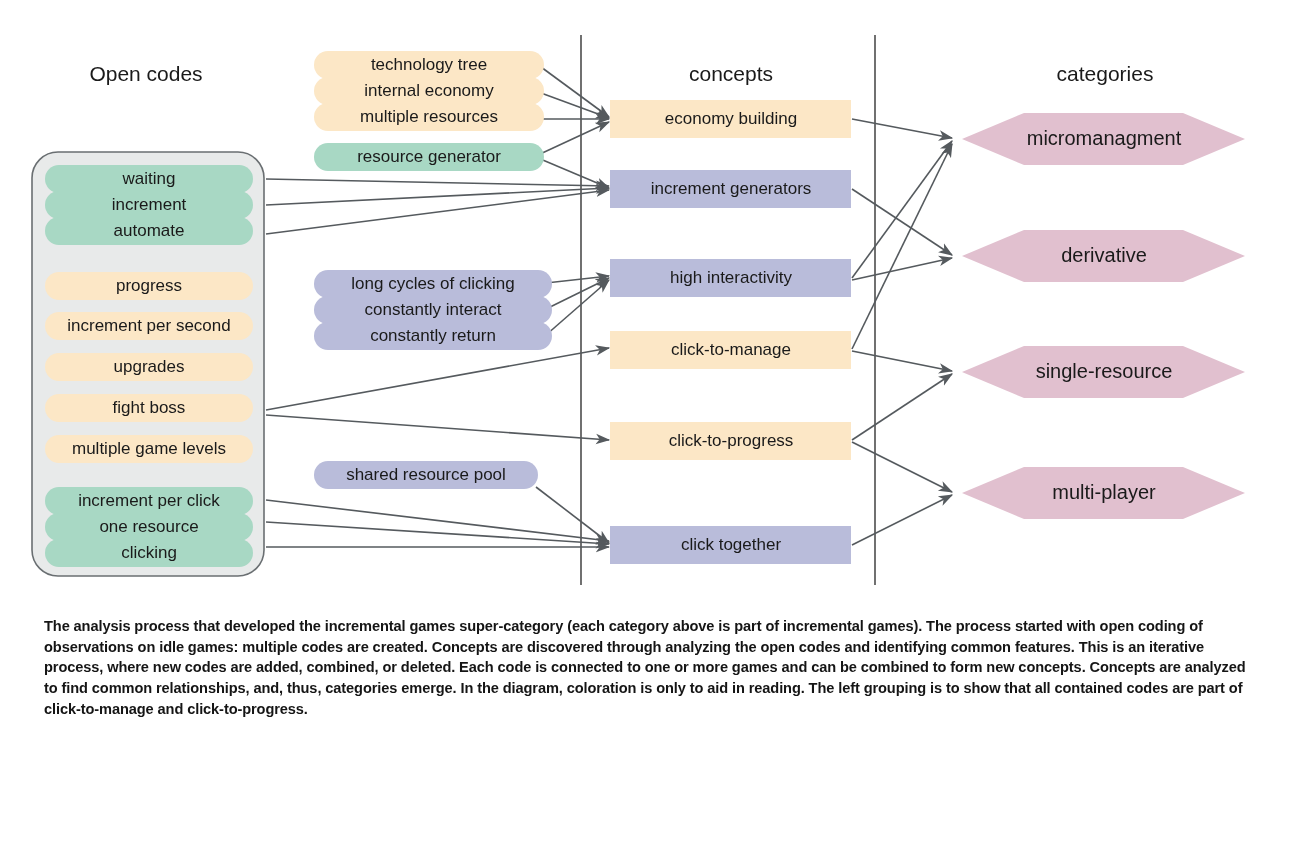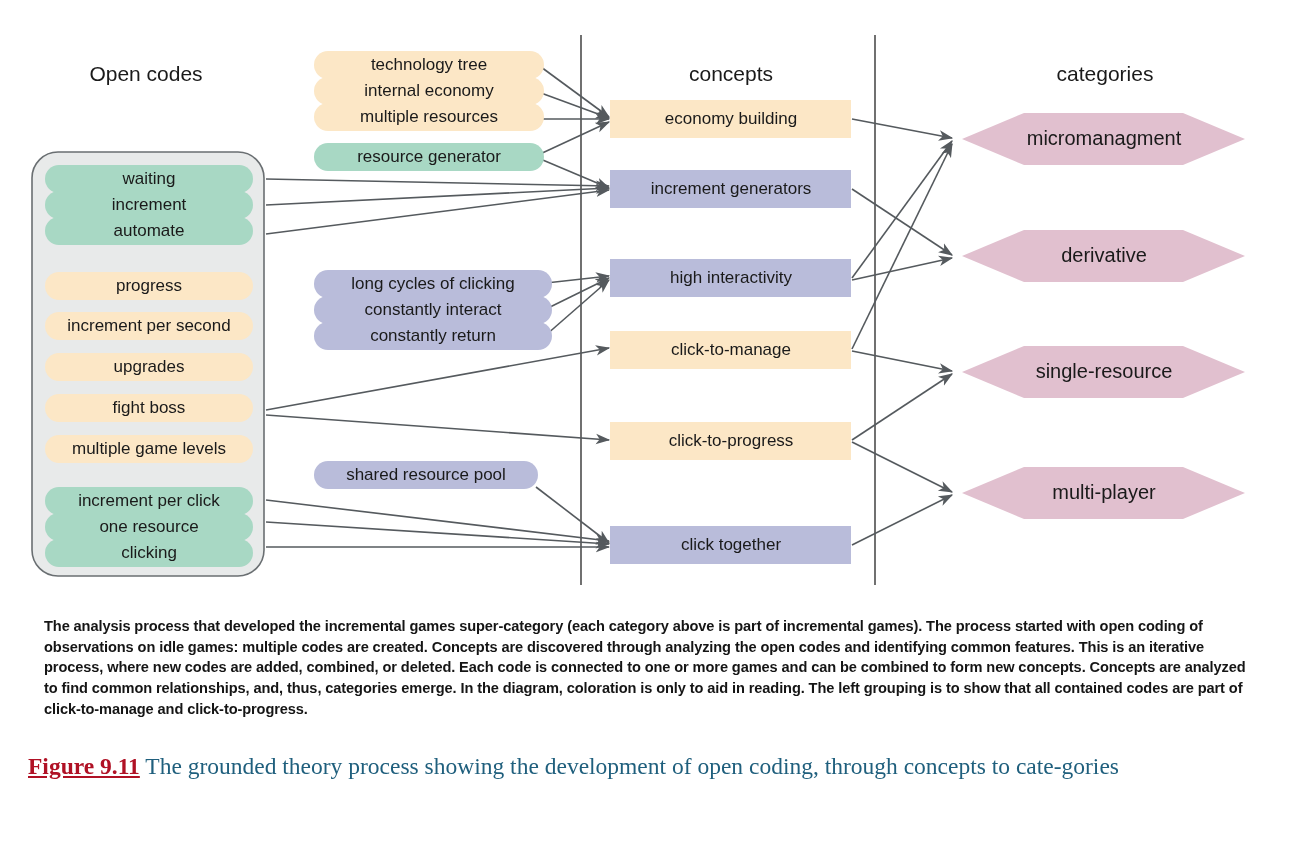--- a/index.html
+++ b/index.html
@@ -316,17 +316,14 @@
     <g>
       <polygon class="hex-pink" points="962,493 1024,467 1183,467 1245,493 1183,519 1024,519"></polygon>
       <text class="node-label-lg" x="1104" y="494">multi-player</text>
     </g>
   </svg>
 
   <div id="caption-block">
     <p class="body-note">The analysis process that developed the incremental games super-category (each category above is part of incremental games). The process started with open coding of observations on idle games: multiple codes are created. Concepts are discovered through analyzing the open codes and identifying common features. This is an iterative process, where new codes are added, combined, or deleted. Each code is connected to one or more games and can be combined to form new concepts. Concepts are analyzed to find common relationships, and, thus, categories emerge. In the diagram, coloration is only to aid in reading. The left grouping is to show that all contained codes are part of click-to-manage and click-to-progress.</p>
   </div>
 
-  <div id="figure-caption">
-    <span class="fig-num">Figure 9.11</span><span> The grounded theory process showing the development of open coding, through concepts to cate-gories</span>
-  </div>
 
 </div>
 
 </body></html>

